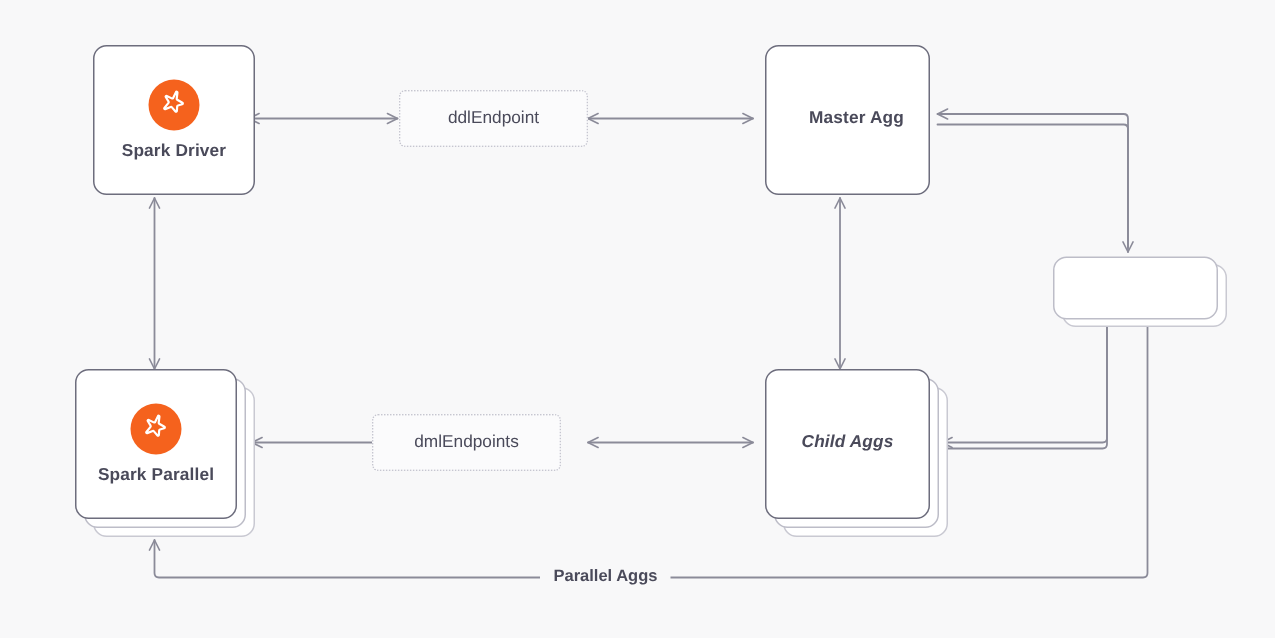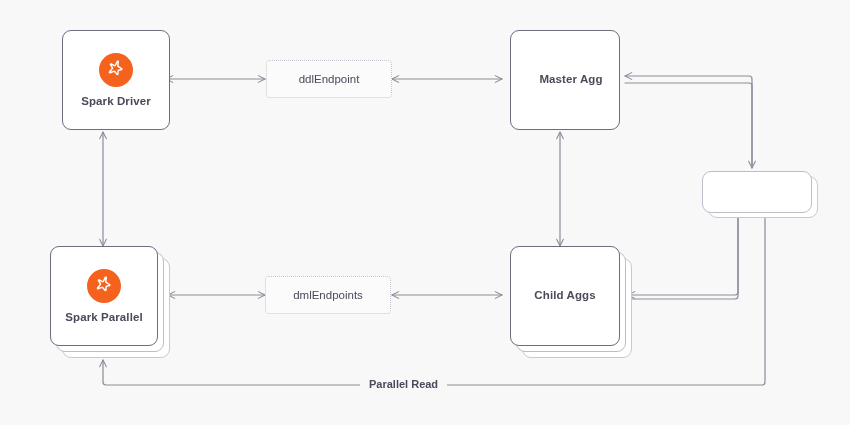--- a/index.html
+++ b/index.html
@@ -159,32 +159,32 @@
         <path d="M13.6 2.4c.45-.25.98.12.92.63l-.55 4.36c-.04.3.1.6.36.76l3.8 2.25c.45.27.36.95-.15 1.09l-3.1.85c-.33.09-.56.38-.58.72l-.2 3.3c-.03.52-.66.74-1 .35l-2.6-3.0c-.22-.26-.58-.35-.9-.23l-4.0 1.5c-.49.18-.93-.4-.6-.81l3.0-3.75c.2-.25.22-.6.05-.87L6.0 6.2c-.28-.45.2-.99.68-.76l3.7 1.74c.3.14.66.08.89-.16l2.33-4.62z" fill="none" stroke="#ffffff" stroke-width="1.6" stroke-linejoin="round"></path>
       </svg>
     </span>
     <span class="node-label">Spark Parallel</span>
   </div>
 
   <div class="endpoint" style="left:266px; top:60px; width:126px; height:38px;">
     <span class="endpoint-label">ddlEndpoint</span>
   </div>
 
-  <div class="endpoint" style="left:265px; top:276px; width:126px; height:38px;">
+  <div class="endpoint" style="left:248px; top:276px; width:126px; height:38px;">
     <span class="endpoint-label">dmlEndpoints</span>
   </div>
 
   <div class="node" style="left:510px; top:30px; width:110px; height:100px;padding-left:12px;">
     <span class="node-label">Master Agg</span>
   </div>
 
   <div class="stack-layer" style="left:522px; top:258px; width:110px; height:100px;"></div>
   <div class="stack-layer l2" style="left:516px; top:252px; width:110px; height:100px;"></div>
-  <div class="node" style="left:510px; top:246px; width:110px; height:100px;">
+  <div class="node" style="left:510px; top:246px; width:110px; height:100px;font-style:italic;">
     <span class="node-label">Child Aggs</span>
   </div>
 
   <div class="stack-layer" style="left:708px; top:176px; width:110px; height:42px;"></div>
   <div class="stack-layer l2" style="left:702px; top:171px; width:110px; height:42px;"></div>
 
-  <div class="edge-caption" style="left:360px; top:379px;">Parallel Read</div>
+  <div class="edge-caption" style="left:360px; top:379px;">Parallel Aggs</div>
 
 </div>
 
 </body></html>

